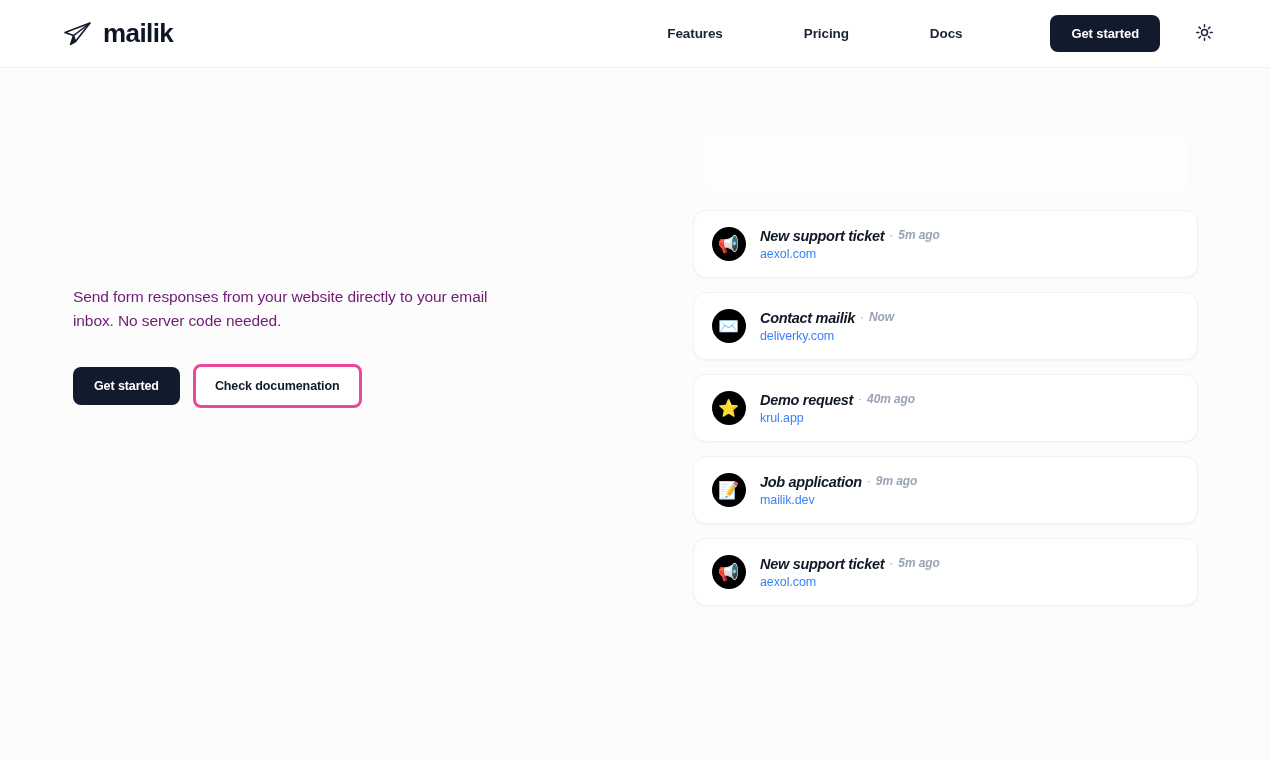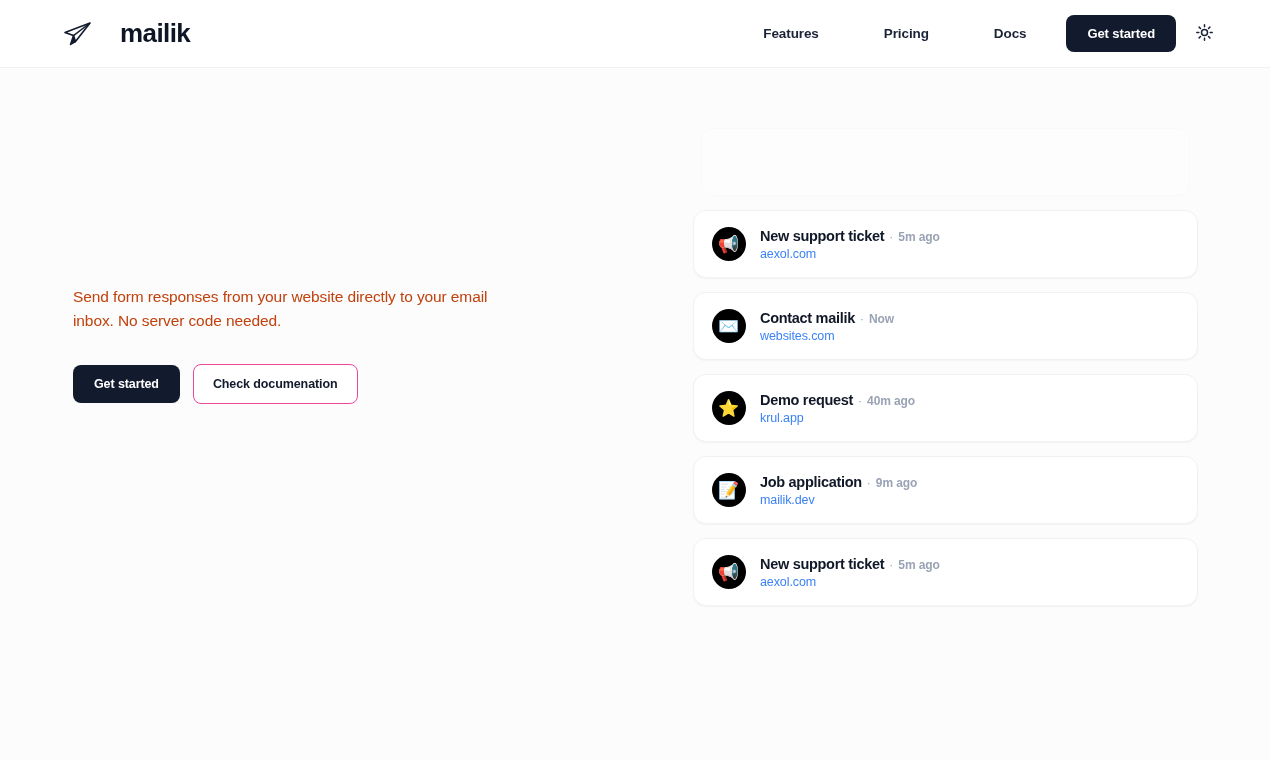--- a/index.html
+++ b/index.html
@@ -25,53 +25,53 @@
     border-bottom: 1px solid #eef0f4;
     display: flex;
     align-items: center;
     justify-content: space-between;
     padding: 0 54px 0 62px;
   }
 
   .brand {
     display: flex;
     align-items: center;
-    gap: 28px;
+    gap: 11px;
   }
 
   .brand-mark {
     width: 30px;
     height: 30px;
     display: block;
   }
 
   .brand-name {
     font-size: 26px;
     font-weight: 700;
     letter-spacing: -0.6px;
     color: #0e1525;
   }
 
   .nav {
     display: flex;
     align-items: center;
-    gap: 0;
+    gap: 16px;
   }
 
   .nav-link {
     font-size: 13.5px;
     font-weight: 700;
     color: #1a2236;
     text-decoration: none;
     padding: 8px 0;
     margin-right: 65px;
     letter-spacing: -0.1px;
     cursor: pointer;
   }
-  .nav-link:last-of-type { margin-right: 40px; text-align: center; }
+  .nav-link:last-of-type { margin-right: 72px; text-align: center; }
 
   .btn-cta-nav {
     background: #121a2d;
     color: #ffffff;
     font-size: 13px;
     font-weight: 700;
     border: none;
     border-radius: 8px;
     padding: 11px 21px;
     cursor: pointer;
@@ -113,21 +113,21 @@
     letter-spacing: -2.0px;
     color: #0e1525;
     max-width: 540px;
   }
   .headline .hl { color: #f9be30; }
 
   .subhead {
     margin-top: 35px;
     font-size: 15.5px;
     line-height: 24px;
-    color: #c2410c;
+    color: #701a75;
     max-width: 430px;
     letter-spacing: -0.1px;
   }
 
   .hero-actions {
     margin-top: 31px;
     display: flex;
     align-items: center;
     gap: 13px;
   }
@@ -143,21 +143,21 @@
     cursor: pointer;
     letter-spacing: -0.1px;
     font-family: "Liberation Sans", sans-serif;
   }
 
   .btn-secondary {
     background: #ffffff;
     color: #121a2d;
     font-size: 12.5px;
     font-weight: 700;
-    border: 1px solid #ec4899;
+    border: 3px solid #ec4899;
     border-radius: 8px;
     padding: 12px 19px;
     cursor: pointer;
     letter-spacing: -0.1px;
     font-family: "Liberation Sans", sans-serif;
   }
 
   
   .hero-right {
     position: relative;
@@ -206,22 +206,23 @@
     justify-content: center;
     font-size: 17px;
     line-height: 1;
     font-family: "DejaVu Sans", sans-serif;
   }
 
   .notif-body { display: flex; flex-direction: column; gap: 3px; }
 
   .notif-titleline {
     display: flex;
-    align-items: flex-end;
+    align-items: flex-start;
     gap: 5px;
+    font-style: italic;
   }
 
   .notif-title {
     font-size: 14.5px;
     font-weight: 700;
     color: #111827;
     letter-spacing: -0.3px;
   }
 
   .notif-dot { color: #98a2b3; font-size: 12px; }
@@ -303,21 +304,21 @@
       </div>
 
       <div class="notif-card">
         <span class="notif-avatar">✉️</span>
         <div class="notif-body">
           <div class="notif-titleline">
             <span class="notif-title">Contact mailik</span>
             <span class="notif-dot">·</span>
             <span class="notif-time">Now</span>
           </div>
-          <span class="notif-domain">websites.com</span>
+          <span class="notif-domain">deliverky.com</span>
         </div>
       </div>
 
       <div class="notif-card">
         <span class="notif-avatar">⭐</span>
         <div class="notif-body">
           <div class="notif-titleline">
             <span class="notif-title">Demo request</span>
             <span class="notif-dot">·</span>
             <span class="notif-time">40m ago</span>

